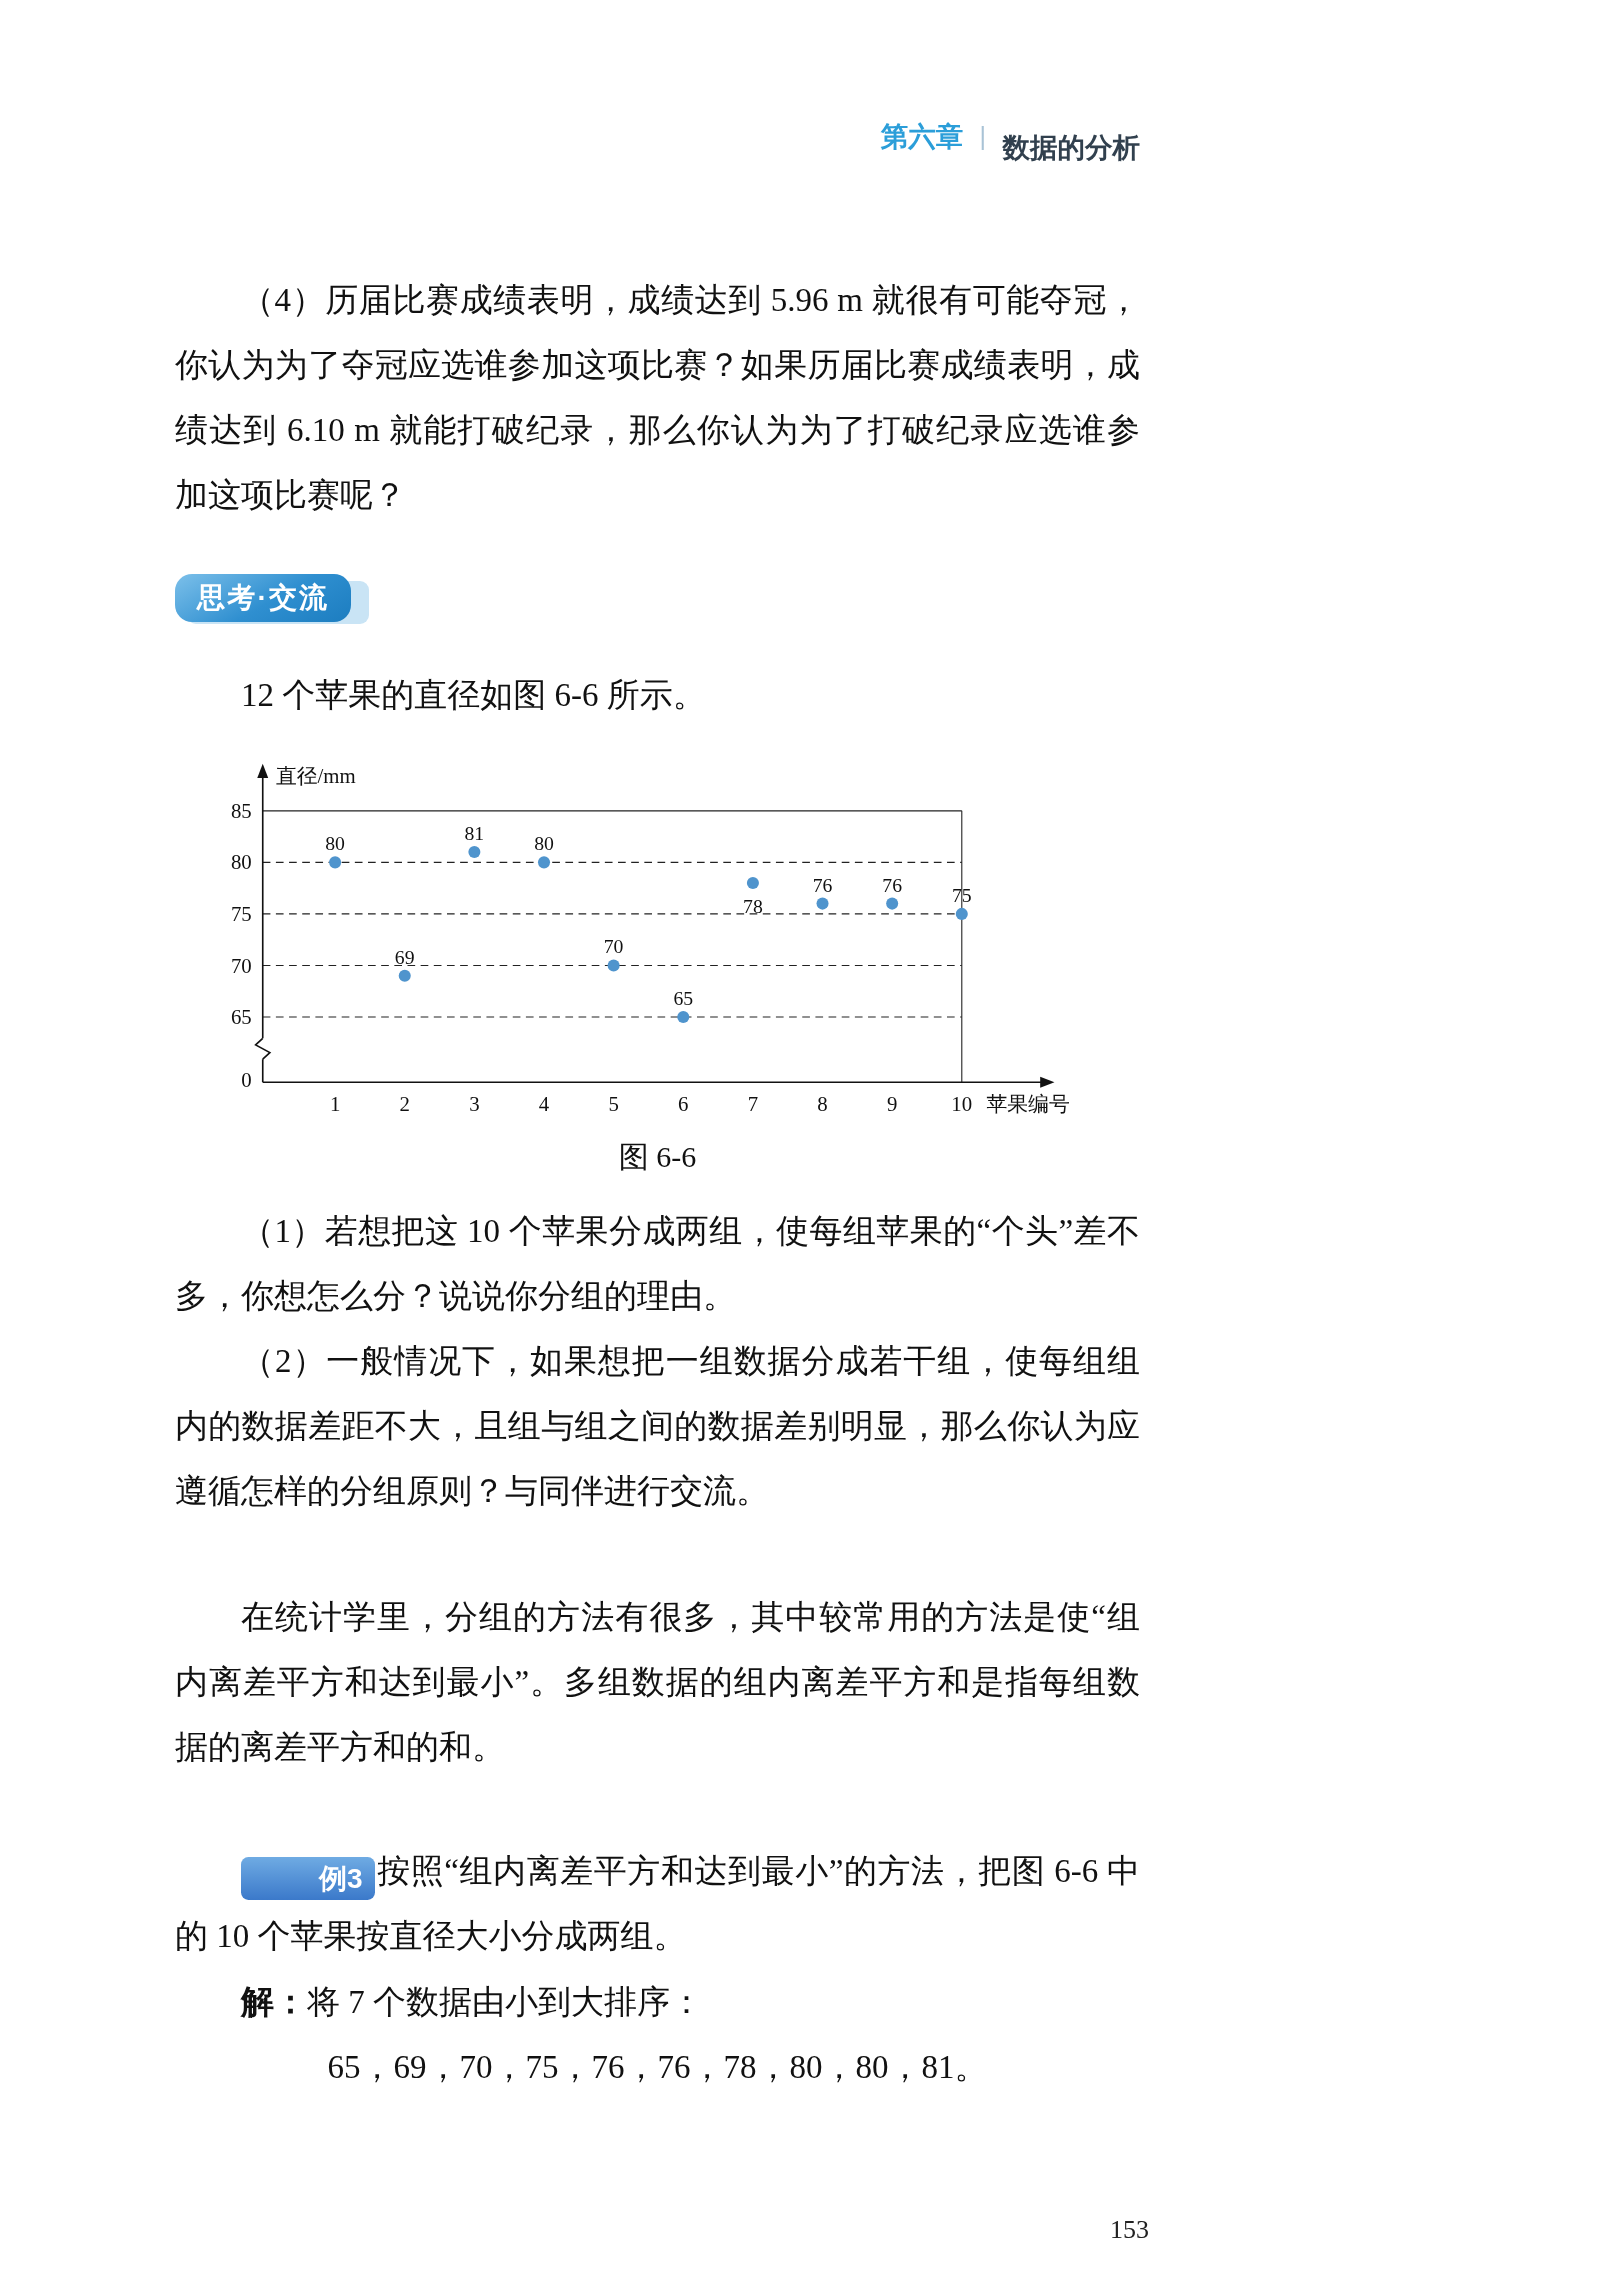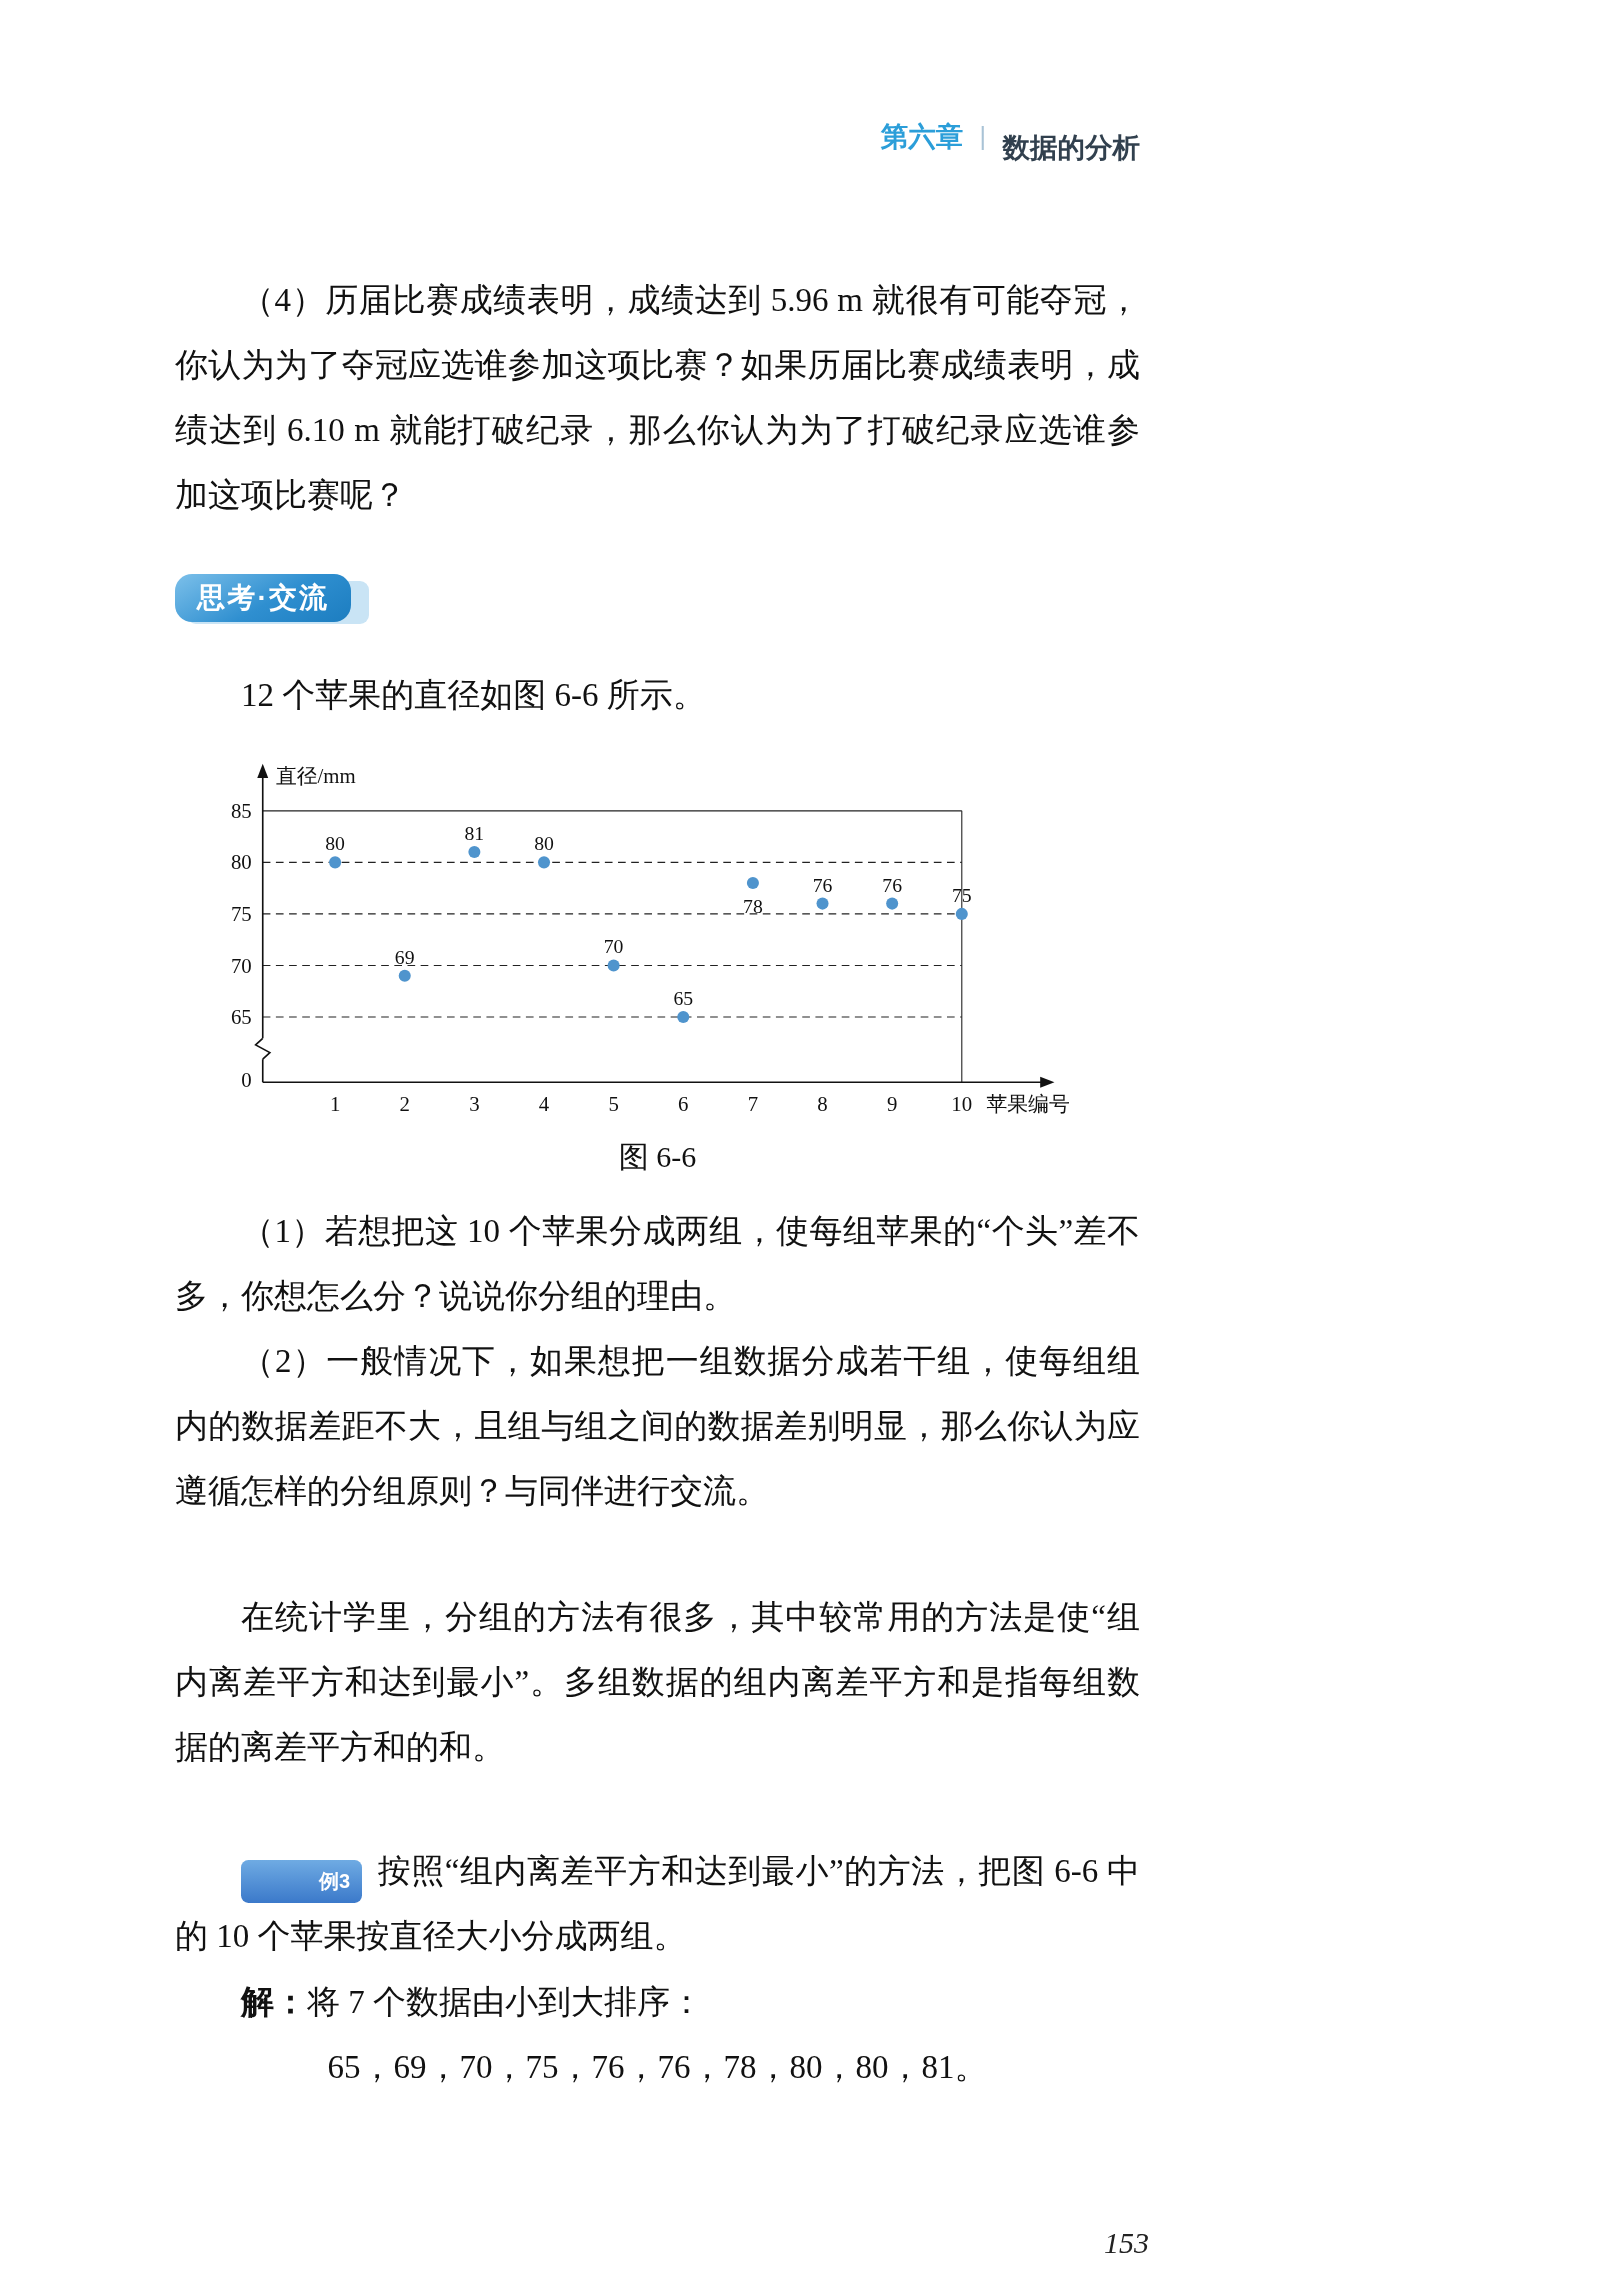--- a/index.html
+++ b/index.html
@@ -52,42 +52,42 @@
     font-weight:bold; font-size:28px; letter-spacing:2.2px;
   }
 
   
   .ex-badge {
     display:inline-block;
     background:linear-gradient(180deg,#6fabe3,#3b79ca);
     color:#fff; border-radius:7.4px;
     padding:0 12px; height:43px; line-height:43px;
     font-family:"Liberation Sans","DejaVu Sans",sans-serif;
-    font-weight:bold; font-size:20px;
-    margin-right:15px; vertical-align:-6px;
+    font-weight:bold; font-size:28px;
+    margin-right:2px; vertical-align:-6px;
   }
   .sol-label { font-family:"Liberation Sans","DejaVu Sans",sans-serif; font-weight:bold; }
 
   
   figure { margin-top:28px; }
   #apple-chart { display:block; width:100%; height:auto; }
   #apple-chart .dash  { stroke:#222; stroke-width:2; stroke-dasharray:14 10; }
   #apple-chart .thin  { stroke:#222; stroke-width:2; }
   #apple-chart .axis  { stroke:#111; stroke-width:3; }
   #apple-chart .arrow { fill:#111; }
   #apple-chart text   { font-family:"Liberation Serif","DejaVu Serif",serif; font-size:38px; fill:#111; }
   #apple-chart .t36   { font-size:36px; }
   #apple-chart .mid   { text-anchor:middle; }
   #apple-chart .end   { text-anchor:end; }
   .figcaption { text-align:center; font-size:30px; margin-top:2px; line-height:1.4; }
 
   
   .page-number {
-    position:absolute; right:132px; bottom:24px;
-    font-size:30px; color:#222;font-style:italic;
+    position:absolute; right:132px; bottom:39px;
+    font-size:26px; color:#222;
   }
   .watermark {
     position:absolute; right:-41px; bottom:-97px;
     writing-mode:vertical-rl; text-orientation:upright;
     transform:rotate(-43deg);
     font-size:130px; letter-spacing:31px;
     color:#c3ced8; opacity:0.55; font-weight:bold;
     font-family:"Liberation Sans","DejaVu Sans",sans-serif;
     pointer-events:none; white-space:nowrap;
   }

